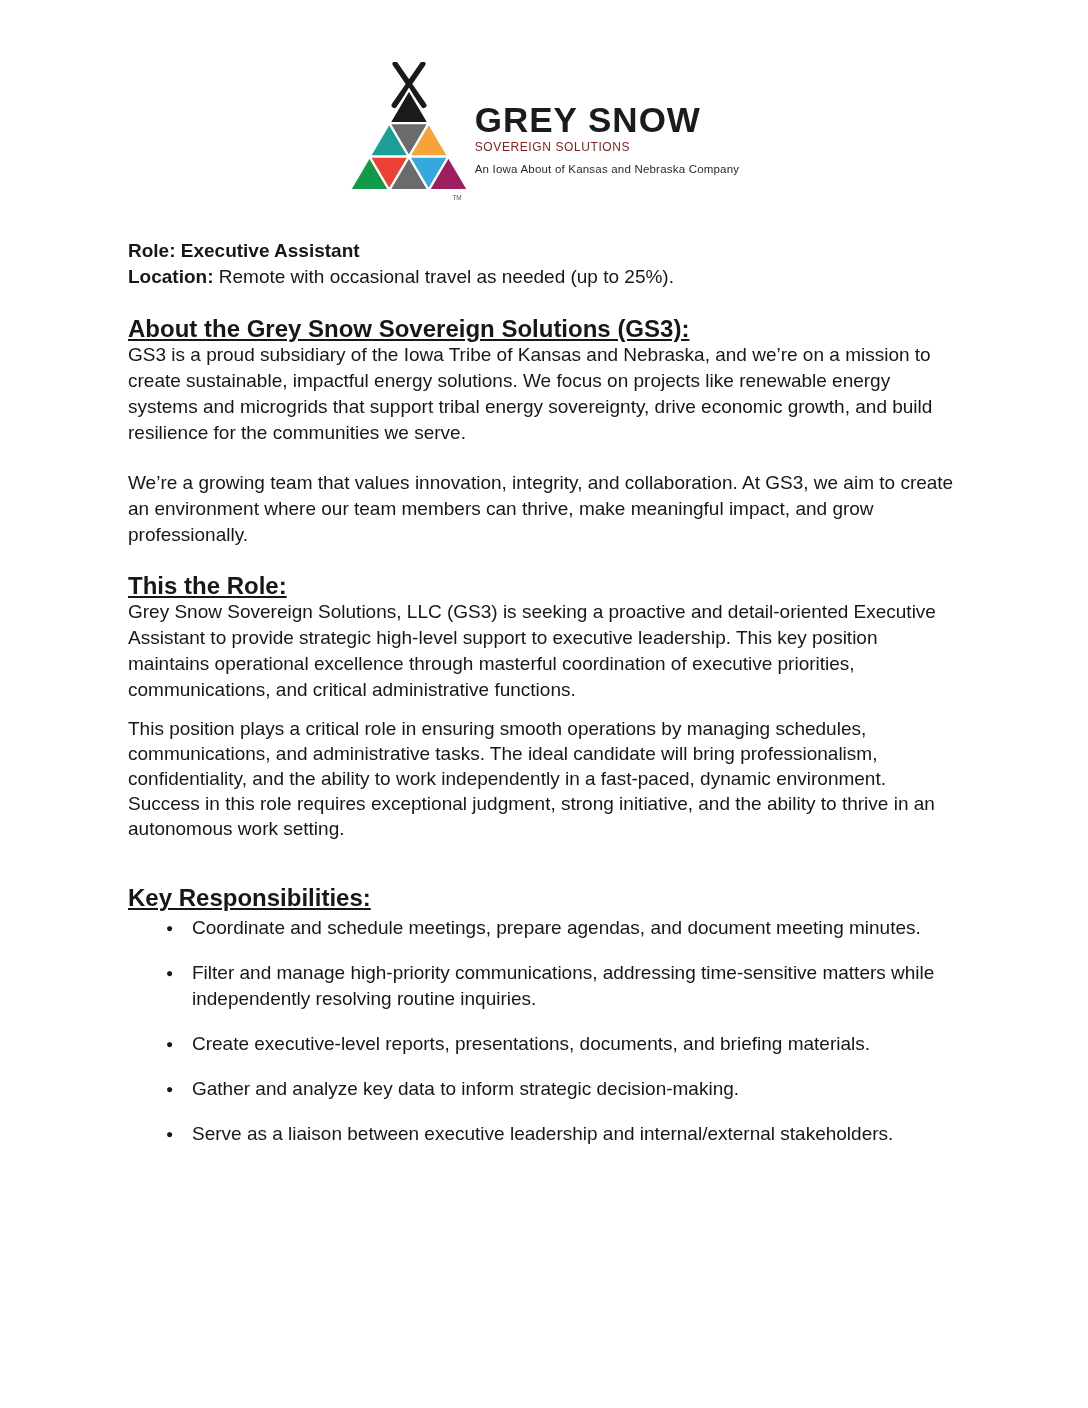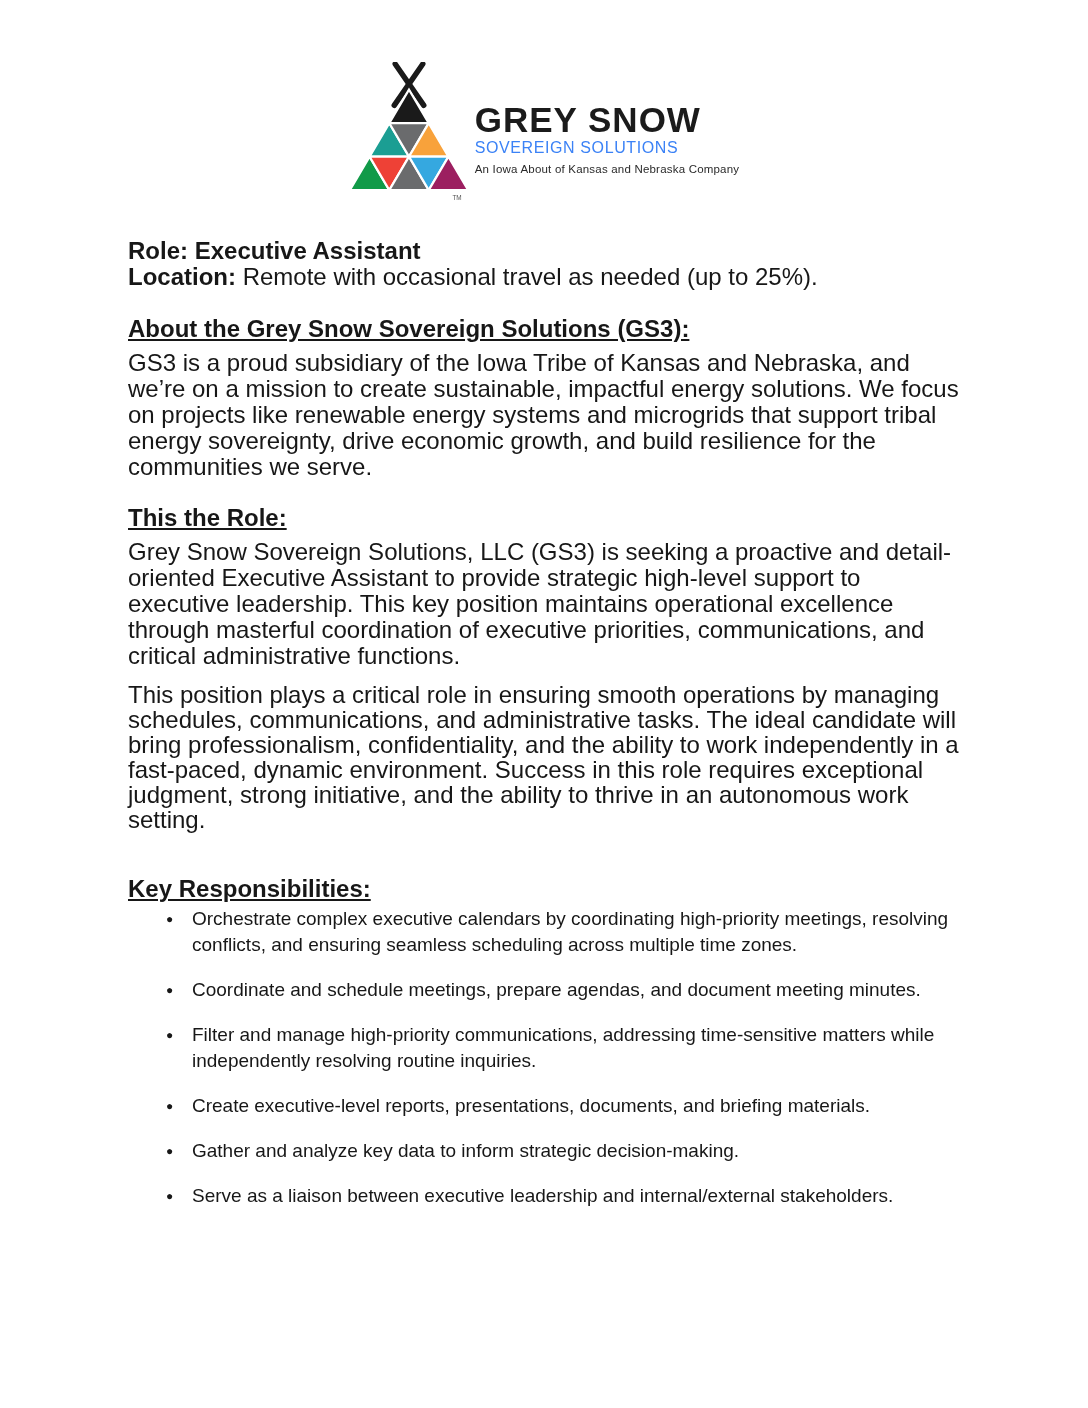--- a/index.html
+++ b/index.html
@@ -30,54 +30,54 @@
   .logo-text { margin-top: 44px; }
   .brand1 {
     font-size: 35px;
     font-weight: 800;
     letter-spacing: 1px;
     line-height: 28px;
     color: #1b1b1b;
     white-space: nowrap;
   }
   .brand2 {
-    font-size: 16px;
+    font-size: 12px;
     font-weight: 500;
     letter-spacing: 0.6px;
     line-height: 21px;
     margin-top: 3px;
-    color: #3b82f6;
+    color: #7f1d1d;
     white-space: nowrap;
   }
   .tagline {
     font-size: 11.5px;
     font-weight: 400;
     letter-spacing: 0.2px;
     line-height: 14px;
     margin-top: 4px;
     color: #2a2a2a;
     white-space: nowrap;
   }
 
   
   .meta { margin-top: 36px; }
-  p { margin: 0; font-size: 24px; line-height: 26px; }
+  p { margin: 0; font-size: 19px; line-height: 26px; }
   .b { font-weight: bold; }
 
   h2 {
     font-size: 24px;
     line-height: 26px;
     font-weight: bold;
     text-decoration: underline;
     margin: 26px 0 0 0;
   }
   h2.about-role { margin-top: 25px; }
   h2.key-resp { margin-top: 44px; }
 
-  p.para { margin-top: 8px; }
+  p.para { margin-top: 0; }
   p.para-gap { margin-top: 24px; }
   p.tight { margin-top: 13px; line-height: 25px; }
 
   ul.resp-list {
     list-style: none;
     margin: 4px 0 0 0;
     padding: 0;
   }
   ul.resp-list li {
     position: relative;
@@ -127,28 +127,28 @@
     </div>
   </div>
 
   <div class="meta">
     <p><span class="b">Role:</span> <span class="b">Executive Assistant</span></p>
     <p><span class="b">Location:</span> <span>Remote with occasional travel as needed (up to 25%).</span></p>
   </div>
 
   <h2>About the Grey Snow Sovereign Solutions (GS3):</h2>
   <p class="para">GS3 is a proud subsidiary of the Iowa Tribe of Kansas and Nebraska, and we’re on a mission to create sustainable, impactful energy solutions. We focus on projects like renewable energy systems and microgrids that support tribal energy sovereignty, drive economic growth, and build resilience for the communities we serve.</p>
+  <p class="para-gap">We’re a growing team that values innovation, integrity, and collaboration. At GS3, we aim to create an environment where our team members can thrive, make meaningful impact, and grow professionally.</p>
 
   <h2 class="about-role">This the Role:</h2>
   <p class="para">Grey Snow Sovereign Solutions, LLC (GS3) is seeking a proactive and detail-oriented Executive Assistant to provide strategic high-level support to executive leadership. This key position maintains operational excellence through masterful coordination of executive priorities, communications, and critical administrative functions.</p>
   <p class="tight">This position plays a critical role in ensuring smooth operations by managing schedules, communications, and administrative tasks. The ideal candidate will bring professionalism, confidentiality, and the ability to work independently in a fast-paced, dynamic environment. Success in this role requires exceptional judgment, strong initiative, and the ability to thrive in an autonomous work setting.</p>
 
   <h2 class="key-resp">Key Responsibilities:</h2>
   <ul class="resp-list">
-    <li>Orchestrate complex executive calendars by coordinating high-priority meetings, resolving conflicts, and ensuring seamless scheduling across multiple time zones.</li>
     <li>Coordinate and schedule meetings, prepare agendas, and document meeting minutes.</li>
     <li>Filter and manage high-priority communications, addressing time-sensitive matters while independently resolving routine inquiries.</li>
     <li>Create executive-level reports, presentations, documents, and briefing materials.</li>
     <li>Gather and analyze key data to inform strategic decision-making.</li>
     <li>Serve as a liaison between executive leadership and internal/external stakeholders.</li>
   </ul>
 
 </div>
 
 </body></html>

